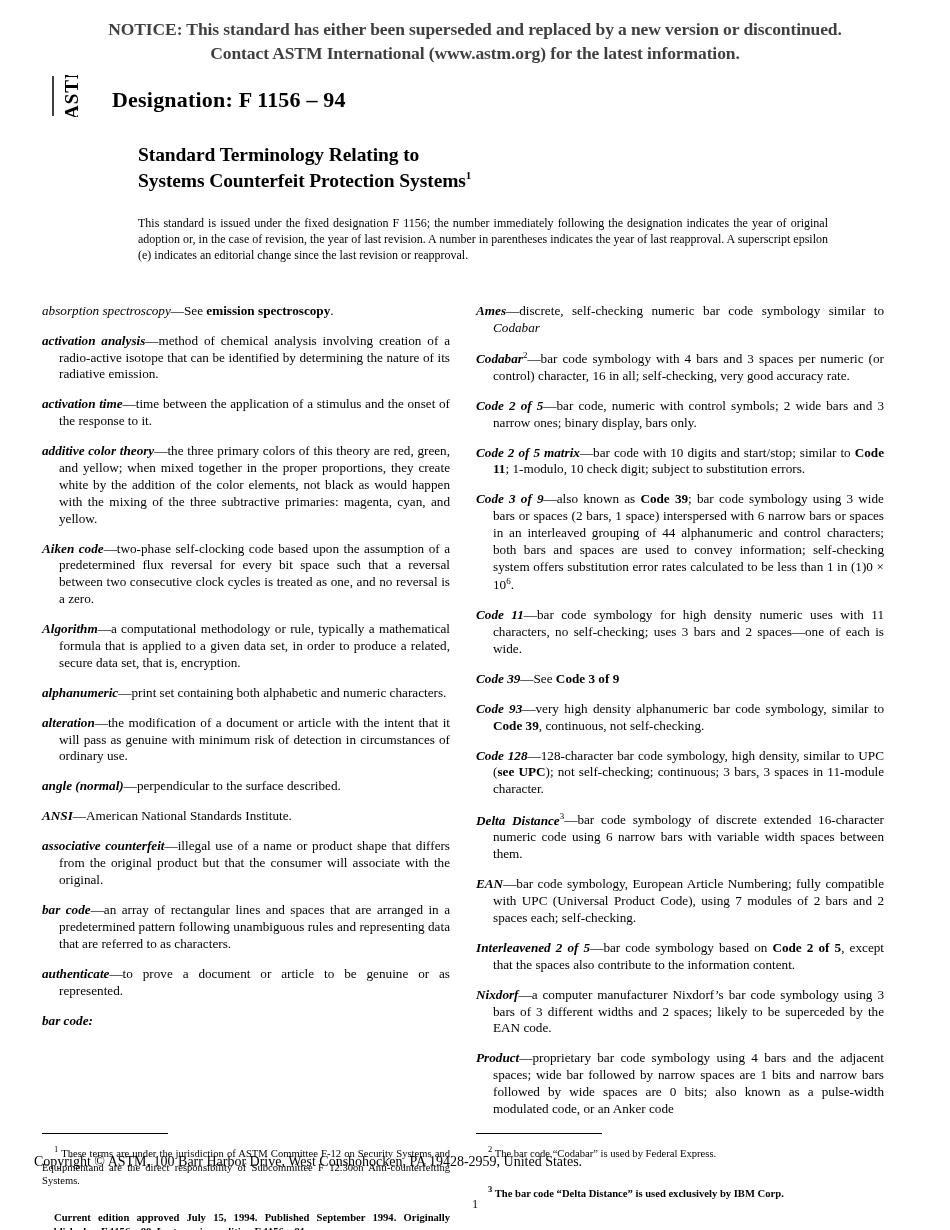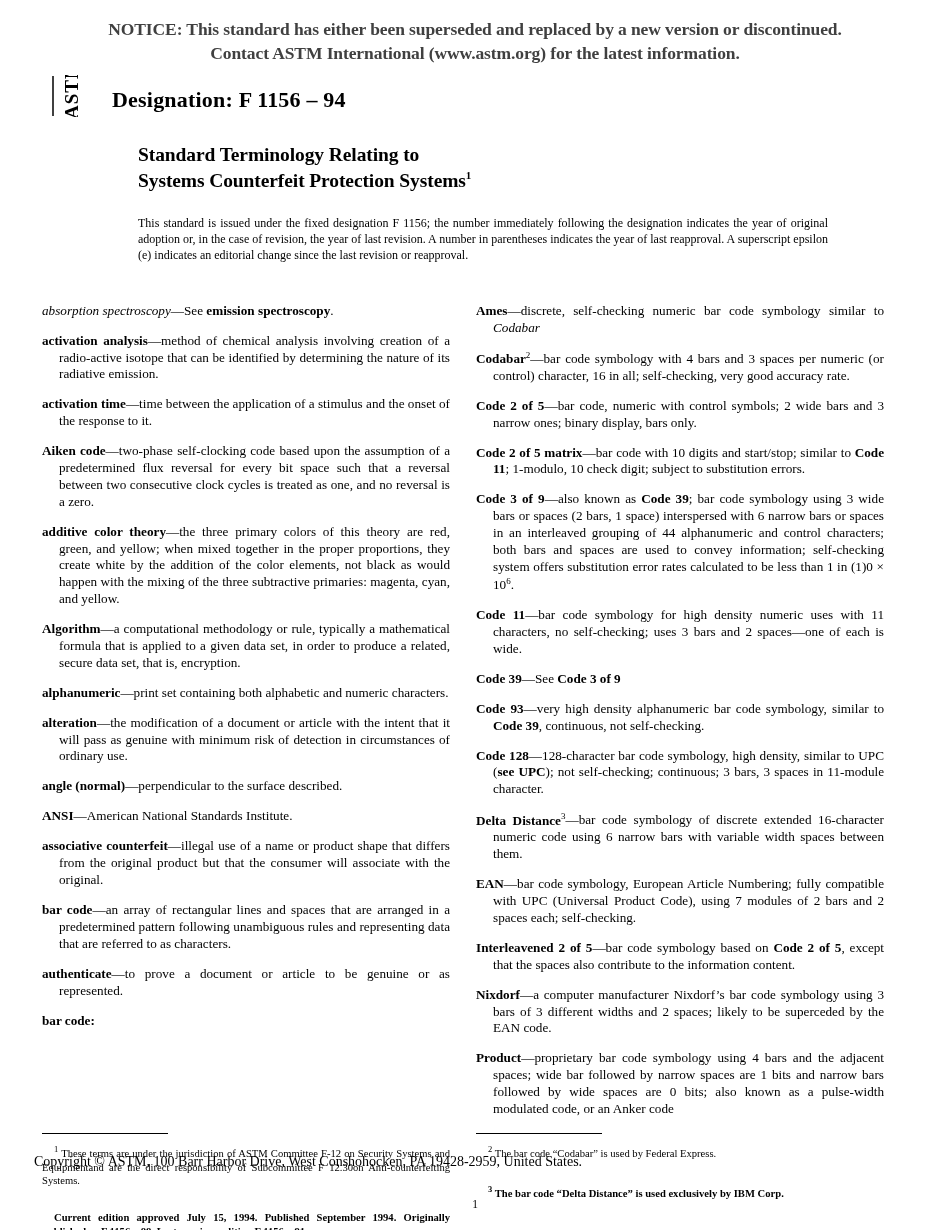--- a/index.html
+++ b/index.html
@@ -95,20 +95,21 @@
     text-align: justify;
   }
   .entry {
     margin-bottom: 1.0px;
     text-indent: 0;
     padding-left: 17px;
   }
   .entry .term {
     font-weight: bold;
     margin-left: -17px;
+    font-style: italic;
   }
   .entry .term-ital {
     font-style: italic;
     margin-left: -17px;
   }
   .entry b { font-weight: bold; }
   .entry i { font-style: italic; }
   .entry sup { font-size: 9px; vertical-align: super; }
 
   
@@ -176,22 +177,22 @@
     </div>
   </div>
 
   <div class="std-note">This standard is issued under the fixed designation F 1156; the number immediately following the designation indicates the year of original adoption or, in the case of revision, the year of last revision. A number in parentheses indicates the year of last reapproval. A superscript epsilon (e) indicates an editorial change since the last revision or reapproval.</div>
 
   <div class="columns">
     <div class="col" id="col-left">
         <p class="entry"><span class="term-ital">absorption spectroscopy</span>—See <b>emission spectroscopy</b>.</p>
         <p class="entry"><span class="term">activation analysis</span>—method of chemical analysis involving creation of a radio-active isotope that can be identified by determining the nature of its radiative emission.</p>
         <p class="entry"><span class="term">activation time</span>—time between the application of a stimulus and the onset of the response to it.</p>
+        <p class="entry"><span class="term">additive color theory</span>—the three primary colors of this theory are red, green, and yellow; when mixed together in the proper proportions, they create white by the addition of the color elements, not black as would happen with the mixing of the three subtractive primaries: magenta, cyan, and yellow.</p>
         <p class="entry"><span class="term">Aiken code</span>—two-phase self-clocking code based upon the assumption of a predetermined flux reversal for every bit space such that a reversal between two consecutive clock cycles is treated as one, and no reversal is a zero.</p>
-        <p class="entry"><span class="term">additive color theory</span>—the three primary colors of this theory are red, green, and yellow; when mixed together in the proper proportions, they create white by the addition of the color elements, not black as would happen with the mixing of the three subtractive primaries: magenta, cyan, and yellow.</p>
         <p class="entry"><span class="term">Algorithm</span>—a computational methodology or rule, typically a mathematical formula that is applied to a given data set, in order to produce a related, secure data set, that is, encryption.</p>
         <p class="entry"><span class="term">alphanumeric</span>—print set containing both alphabetic and numeric characters.</p>
         <p class="entry"><span class="term">alteration</span>—the modification of a document or article with the intent that it will pass as genuine with minimum risk of detection in circumstances of ordinary use.</p>
         <p class="entry"><span class="term">angle (normal)</span>—perpendicular to the surface described.</p>
         <p class="entry"><span class="term">ANSI</span>—American National Standards Institute.</p>
         <p class="entry"><span class="term">associative counterfeit</span>—illegal use of a name or product shape that differs from the original product but that the consumer will associate with the original.</p>
         <p class="entry"><span class="term">bar code</span>—an array of rectangular lines and spaces that are arranged in a predetermined pattern following unambiguous rules and representing data that are referred to as characters.</p>
         <p class="entry"><span class="term">authenticate</span>—to prove a document or article to be genuine or as represented.</p>
         <p class="entry"><span class="term">bar code:</span></p>
       </div>

